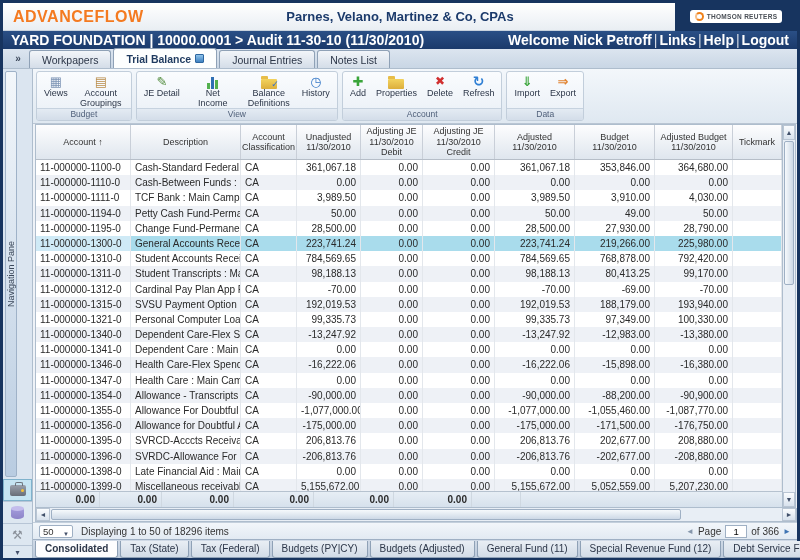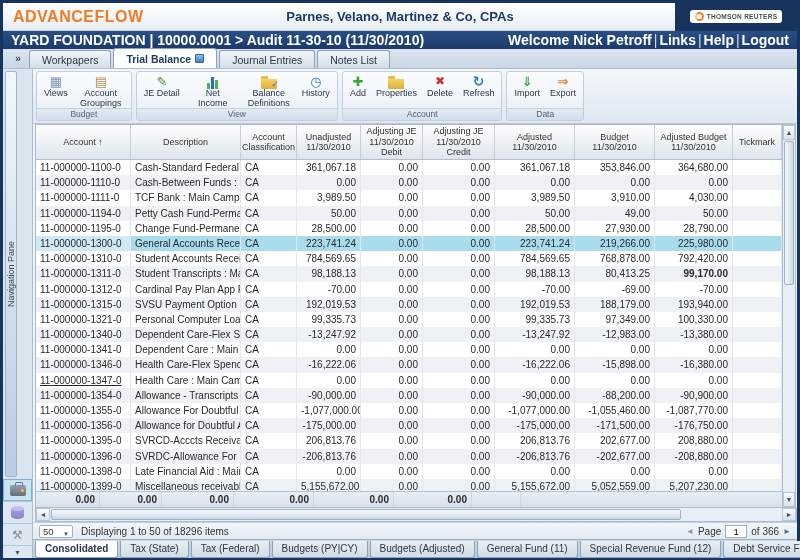--- a/index.html
+++ b/index.html
@@ -506,21 +506,21 @@
               </div>
               <div class="grow odd">
                 <div class="cell" style="width: 95px; flex: 0 0 95px;">11-000000-1311-0</div>
                 <div class="cell" style="width: 110px; flex: 0 0 110px;">Student Transcripts : Main</div>
                 <div class="cell" style="width: 56px; flex: 0 0 56px;">CA</div>
                 <div class="cell r" style="width: 64px; flex: 0 0 64px;">98,188.13</div>
                 <div class="cell r" style="width: 62px; flex: 0 0 62px;">0.00</div>
                 <div class="cell r" style="width: 72px; flex: 0 0 72px;">0.00</div>
                 <div class="cell r" style="width: 80px; flex: 0 0 80px;">98,188.13</div>
                 <div class="cell r" style="width: 80px; flex: 0 0 80px;">80,413.25</div>
-                <div class="cell r" style="width: 78px; flex: 0 0 78px; font-weight: bold;">99,170.00</div>
+                <div class="cell r" style="width: 78px; flex: 0 0 78px;">99,170.00</div>
                 <div class="cell" style="width: 49px; flex: 0 0 49px;"></div>
               </div>
               <div class="grow even">
                 <div class="cell" style="width: 95px; flex: 0 0 95px;">11-000000-1312-0</div>
                 <div class="cell" style="width: 110px; flex: 0 0 110px;">Cardinal Pay Plan App Fee</div>
                 <div class="cell" style="width: 56px; flex: 0 0 56px;">CA</div>
                 <div class="cell r" style="width: 64px; flex: 0 0 64px;">-70.00</div>
                 <div class="cell r" style="width: 62px; flex: 0 0 62px;">0.00</div>
                 <div class="cell r" style="width: 72px; flex: 0 0 72px;">0.00</div>
                 <div class="cell r" style="width: 80px; flex: 0 0 80px;">-70.00</div>
@@ -582,21 +582,21 @@
                 <div class="cell" style="width: 56px; flex: 0 0 56px;">CA</div>
                 <div class="cell r" style="width: 64px; flex: 0 0 64px;">-16,222.06</div>
                 <div class="cell r" style="width: 62px; flex: 0 0 62px;">0.00</div>
                 <div class="cell r" style="width: 72px; flex: 0 0 72px;">0.00</div>
                 <div class="cell r" style="width: 80px; flex: 0 0 80px;">-16,222.06</div>
                 <div class="cell r" style="width: 80px; flex: 0 0 80px;">-15,898.00</div>
                 <div class="cell r" style="width: 78px; flex: 0 0 78px;">-16,380.00</div>
                 <div class="cell" style="width: 49px; flex: 0 0 49px;"></div>
               </div>
               <div class="grow even">
-                <div class="cell" style="width: 95px; flex: 0 0 95px; text-decoration: underline;">11-000000-1347-0</div>
+                <div class="cell" style="width: 95px; flex: 0 0 95px;">11-000000-1347-0</div>
                 <div class="cell" style="width: 110px; flex: 0 0 110px;">Health Care : Main Campus</div>
                 <div class="cell" style="width: 56px; flex: 0 0 56px;">CA</div>
                 <div class="cell r" style="width: 64px; flex: 0 0 64px;">0.00</div>
                 <div class="cell r" style="width: 62px; flex: 0 0 62px;">0.00</div>
                 <div class="cell r" style="width: 72px; flex: 0 0 72px;">0.00</div>
                 <div class="cell r" style="width: 80px; flex: 0 0 80px;">0.00</div>
                 <div class="cell r" style="width: 80px; flex: 0 0 80px;">0.00</div>
                 <div class="cell r" style="width: 78px; flex: 0 0 78px;">0.00</div>
                 <div class="cell" style="width: 49px; flex: 0 0 49px;"></div>
               </div>

